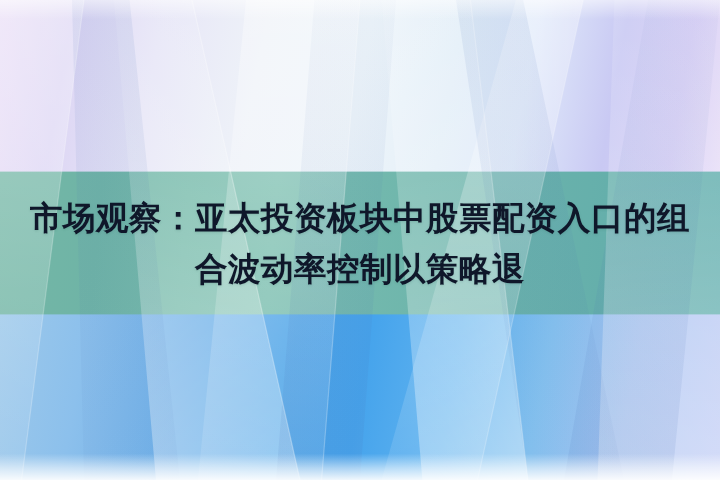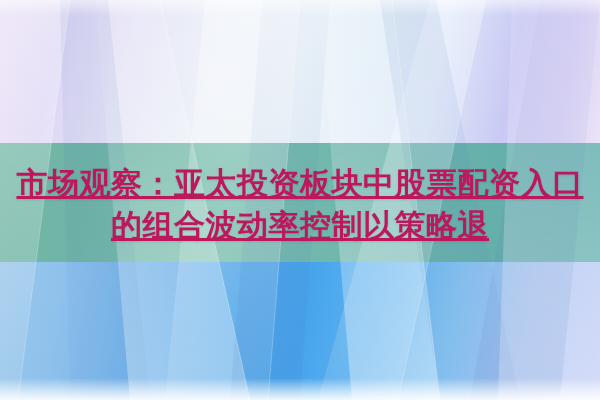--- a/index.html
+++ b/index.html
@@ -122,29 +122,28 @@
     align-items: center;
     justify-content: center;
     padding: 0 14px;
     box-sizing: border-box;
   }
 
   .title {
     margin: 0;
     font-family: "DejaVu Sans", "Liberation Sans", sans-serif;
     font-weight: 700;
-    font-size: 31px;
+    font-size: 27px;
     line-height: 42px;
     letter-spacing: 0.5px;
-    color: #be185d;
+    color: #0f172a;
     text-align: center;
     text-shadow: 0 1px 2px rgba(40,90,80,0.18);
     max-width: 574px;
     word-break: break-all;
-    text-decoration: underline;
   }
 </style>
 </head>
 <body>
 
 <div class="canvas">
 
   <div class="bg-top"></div>
   <div class="bg-mid"></div>
   <div class="bg-bot"></div>

